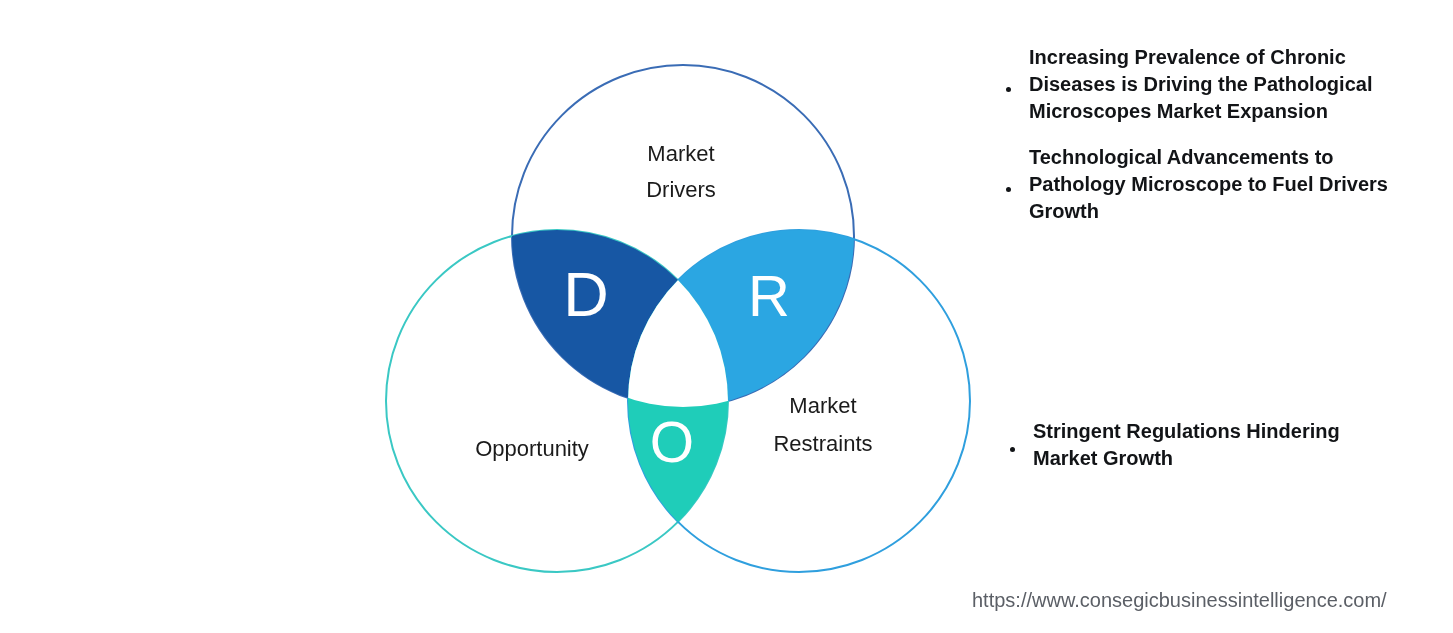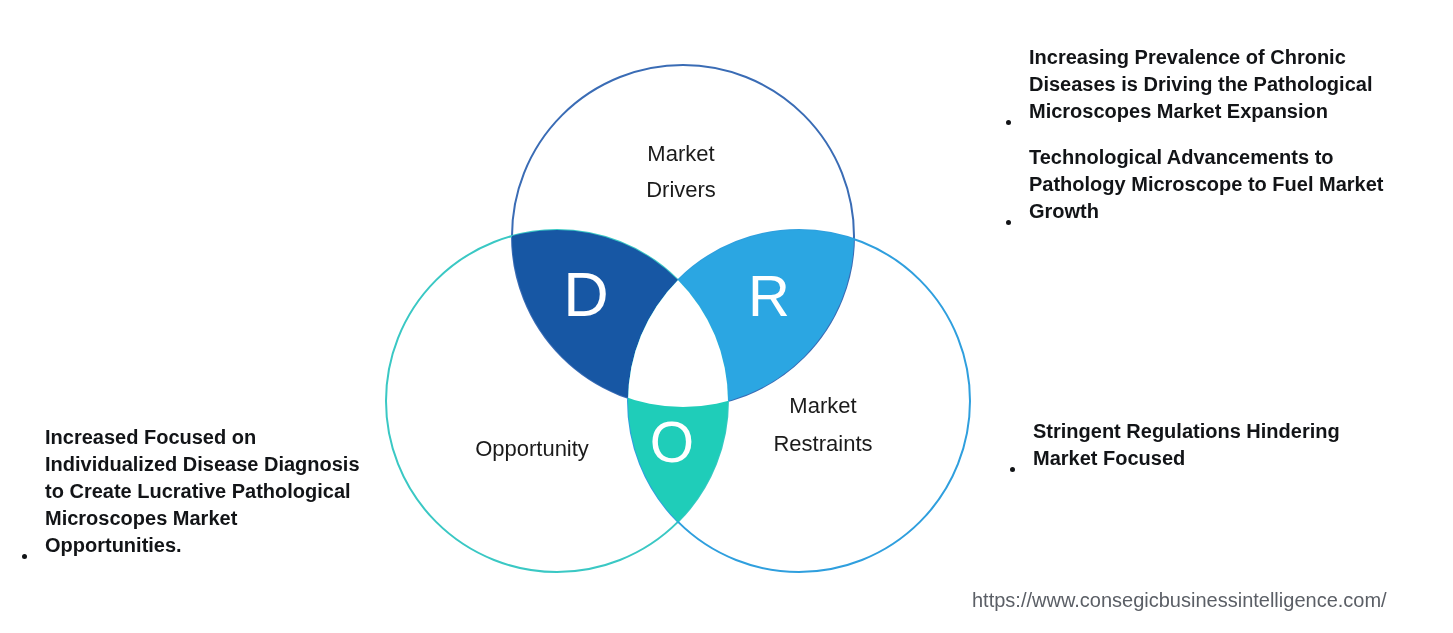--- a/index.html
+++ b/index.html
@@ -39,21 +39,21 @@
   #letter-r{left:769px;top:296px;font-size:58px;}
   #letter-o{left:672px;top:442px;font-size:57px;}
 
   
   .note-list{position:absolute;}
   #notes-right-top{left:1006px;top:44px;width:420px;}
   #notes-right-bottom{left:1010px;top:418px;width:370px;}
   #notes-left{left:22px;top:424px;width:380px;}
   .bullet{
     display:flex;
-    align-items:flex-end;
+    align-items:center;
     margin-bottom:19px;
   }
   .dot{
     flex:0 0 auto;
     width:5px;height:5px;
     border-radius:50%;
     background:#121417;
     margin:9px 18px 0 0;
   }
   .btext{
@@ -125,39 +125,29 @@
   <div class="note-list" id="notes-right-top">
     <div class="bullet">
       <span class="dot"></span>
       <span class="btext">Increasing Prevalence of Chronic
 Diseases is Driving the Pathological
 Microscopes Market Expansion</span>
     </div>
     <div class="bullet">
       <span class="dot"></span>
       <span class="btext">Technological Advancements to
-Pathology Microscope to Fuel Market
+Pathology Microscope to Fuel Drivers
 Growth</span>
     </div>
   </div>
 
   <div class="note-list" id="notes-right-bottom">
     <div class="bullet">
       <span class="dot"></span>
       <span class="btext">Stringent Regulations Hindering
-Market Focused</span>
+Market Growth</span>
     </div>
   </div>
 
-  <div class="note-list" id="notes-left">
-    <div class="bullet">
-      <span class="dot"></span>
-      <span class="btext">Increased Focused on
-Individualized Disease Diagnosis
-to Create Lucrative Pathological
-Microscopes Market
-Opportunities.</span>
-    </div>
-  </div>
 
   <div class="footer-url">https://www.consegicbusinessintelligence.com/</div>
 
 </div>
 
 </body></html>

